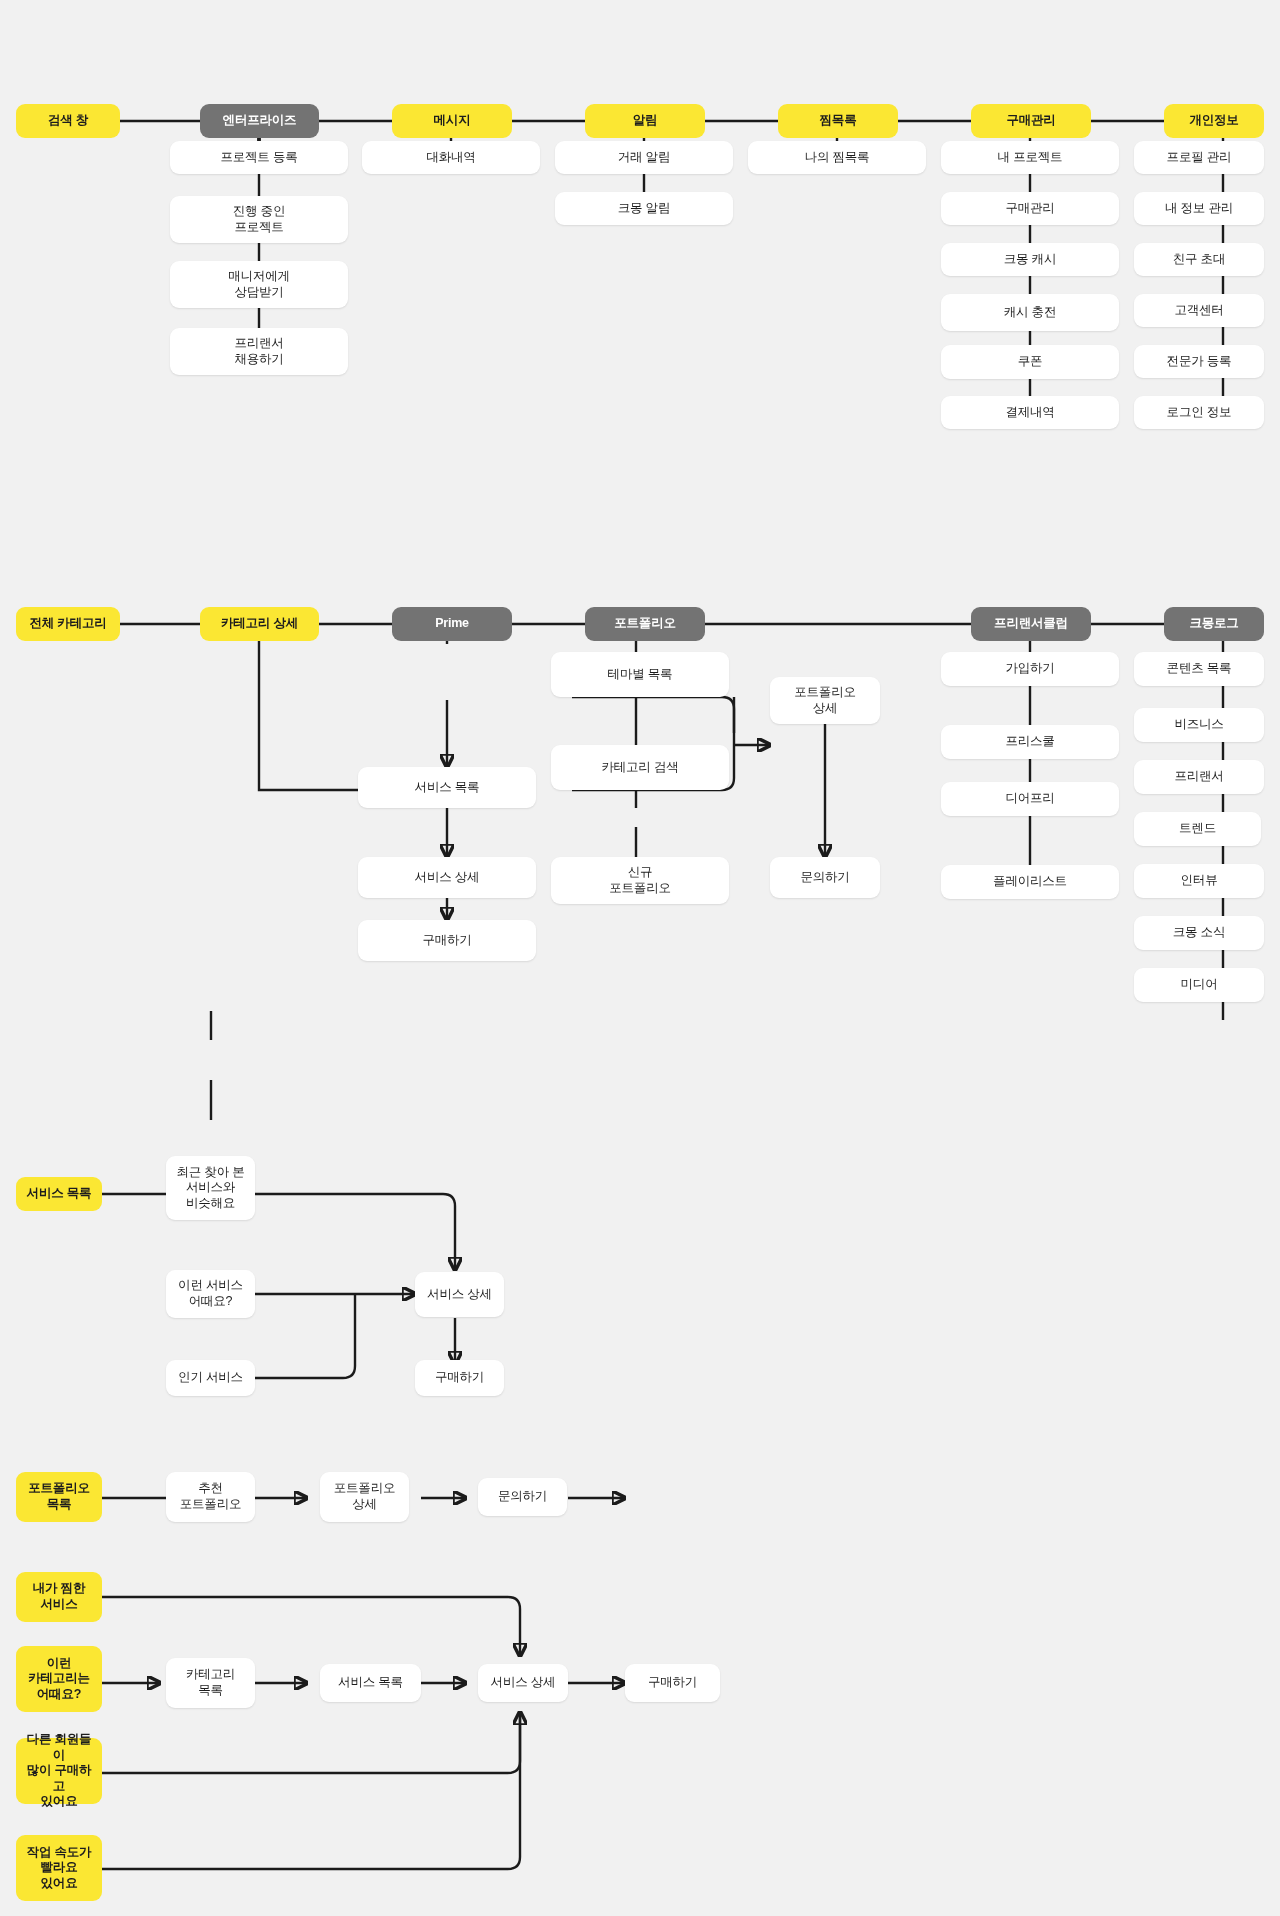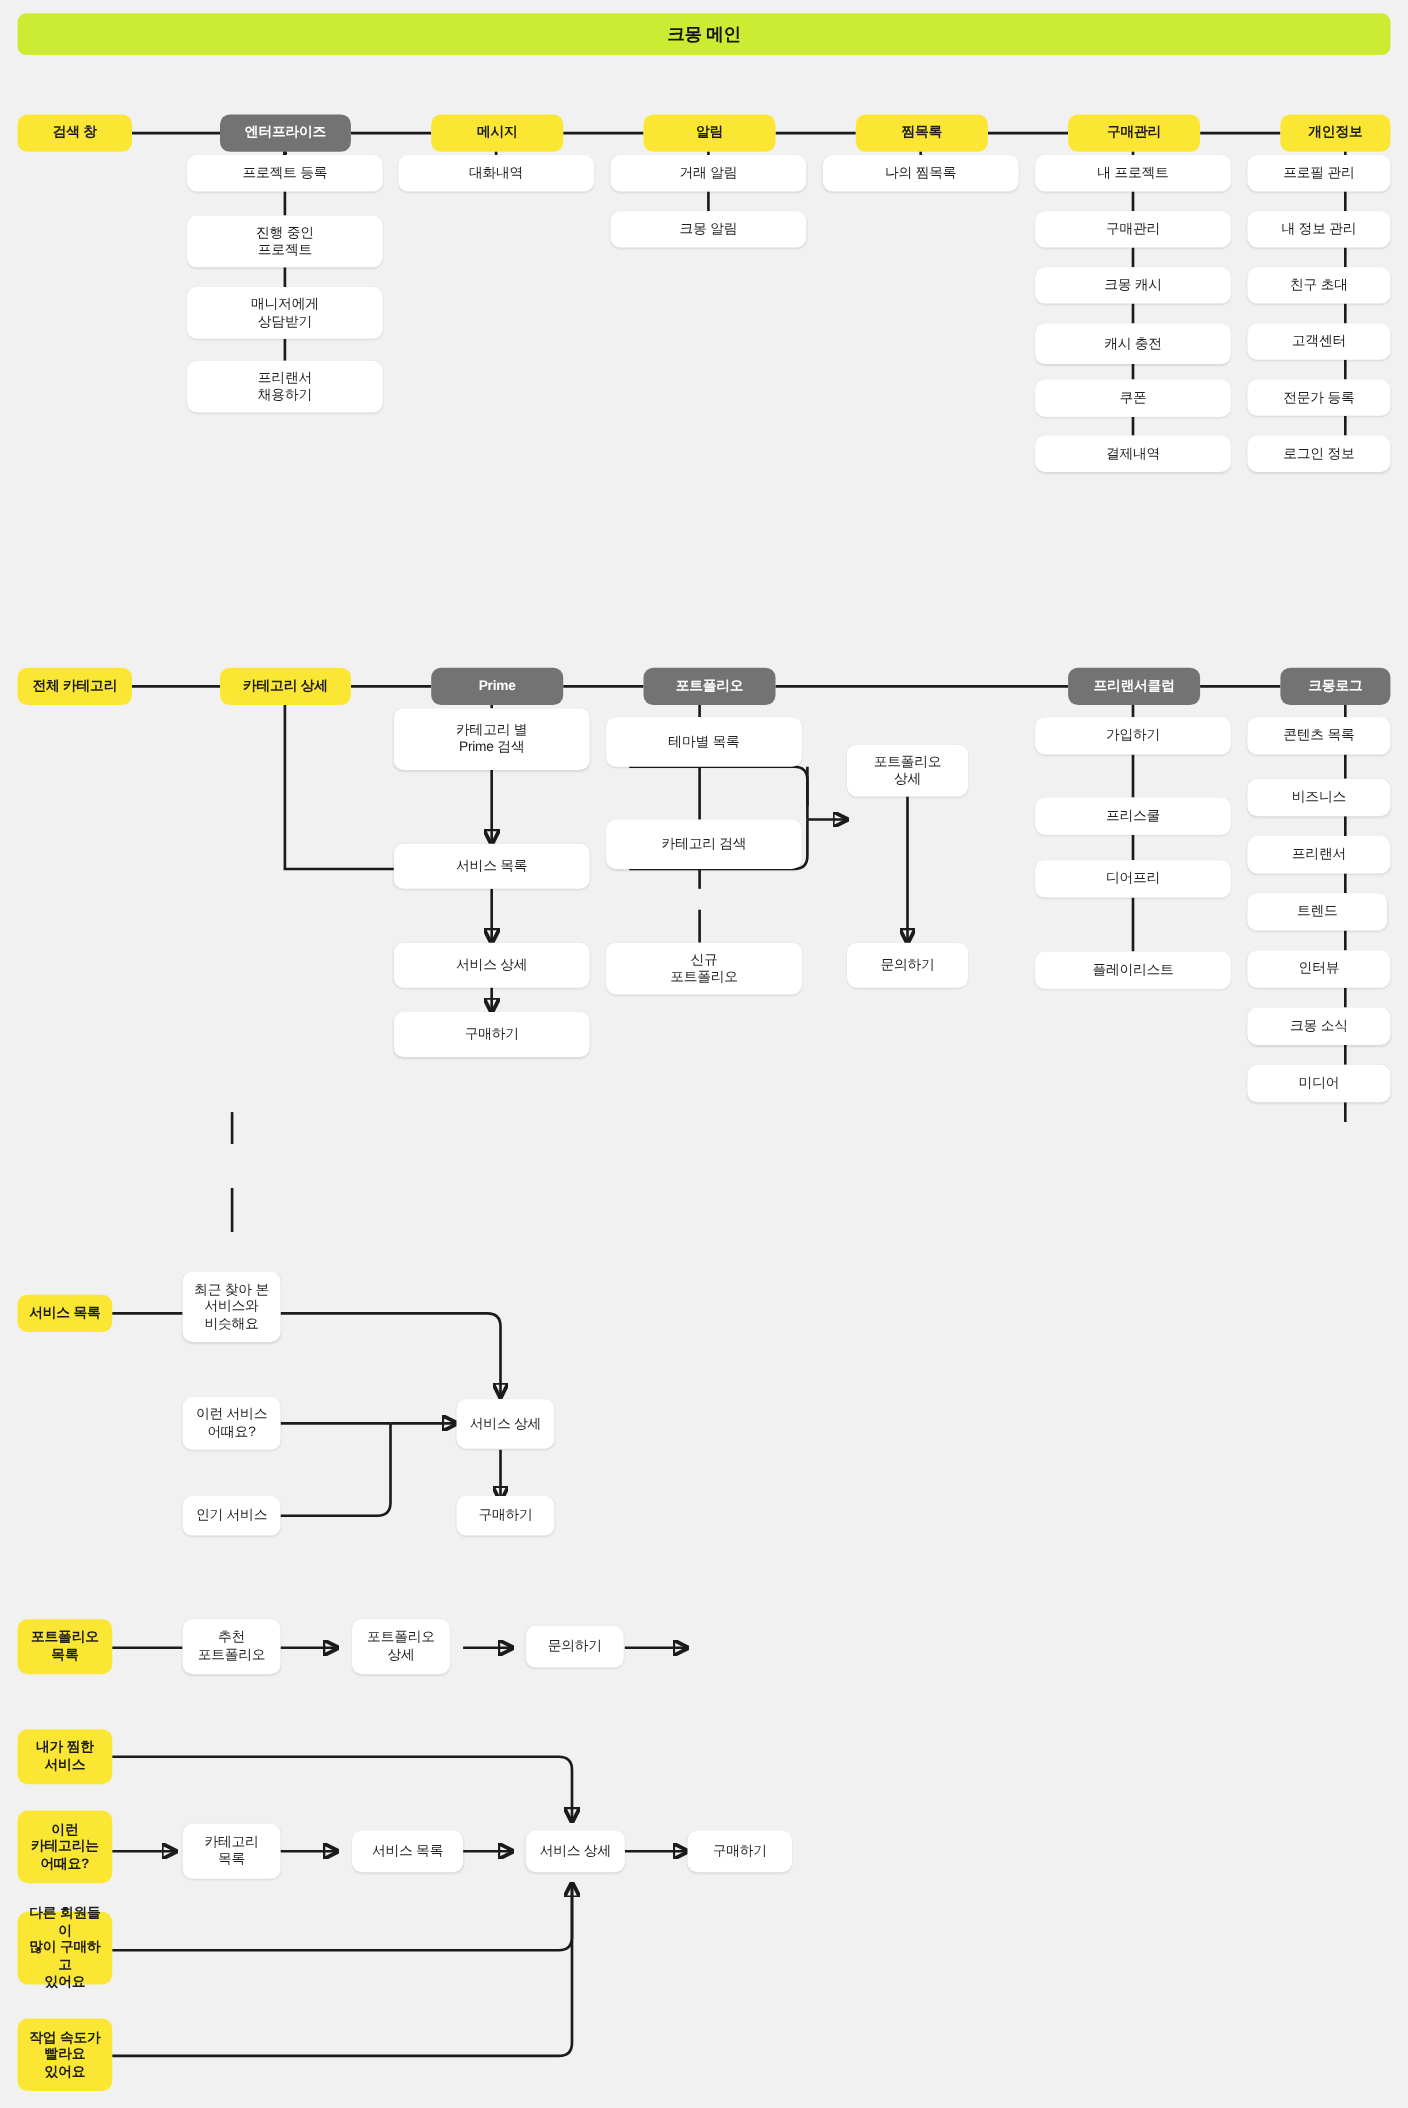--- a/index.html
+++ b/index.html
@@ -188,23 +188,20 @@
     <path d="M 102 1683 L 160 1683" marker-end="url(#arrow)"></path>
     <path d="M 255 1683 L 307 1683" marker-end="url(#arrow)"></path>
     <path d="M 421 1683 L 466 1683" marker-end="url(#arrow)"></path>
     <path d="M 568 1683 L 625 1683" marker-end="url(#arrow)"></path>
 
     <path d="M 102 1773 L 508 1773 Q 520 1773 520 1761 L 520 1712" marker-end="url(#arrow)"></path>
 
     <path d="M 102 1869 L 508 1869 Q 520 1869 520 1857 L 520 1712"></path>
   </svg>
 
-  <div class="banner" style="left:16px; top:12px; width:1248px; height:38px;">
-    <span>크몽 메인</span>
-  </div>
 
   <div class="node yellow" style="left:16px; top:104px; width:104px; height:34px;">검색 창</div>
 
   <div class="node purple" style="left:200px; top:104px; width:119px; height:34px;">엔터프라이즈</div>
   <div class="node white" style="left:170px; top:141px; width:178px; height:33px;">프로젝트 등록</div>
   <div class="node white" style="left:170px; top:196px; width:178px; height:47px;">진행 중인
 프로젝트</div>
   <div class="node white" style="left:170px; top:261px; width:178px; height:47px;">매니저에게
 상담받기</div>
   <div class="node white" style="left:170px; top:328px; width:178px; height:47px;">프리랜서
@@ -233,22 +230,20 @@
   <div class="node white" style="left:1134px; top:192px; width:130px; height:33px;">내 정보 관리</div>
   <div class="node white" style="left:1134px; top:243px; width:130px; height:33px;">친구 초대</div>
   <div class="node white" style="left:1134px; top:294px; width:130px; height:33px;">고객센터</div>
   <div class="node white" style="left:1134px; top:345px; width:130px; height:33px;">전문가 등록</div>
   <div class="node white" style="left:1134px; top:396px; width:130px; height:33px;">로그인 정보</div>
 
   <div class="node yellow" style="left:16px; top:607px; width:104px; height:34px;">전체 카테고리</div>
   <div class="node yellow" style="left:200px; top:607px; width:119px; height:34px;">카테고리 상세</div>
 
   <div class="node purple" style="left:392px; top:607px; width:120px; height:34px;">Prime</div>
-  <div class="node white" style="left:358px; top:644px; width:178px; height:56px;">카테고리 별
-Prime 검색</div>
   <div class="node white" style="left:358px; top:767px; width:178px; height:41px;">서비스 목록</div>
   <div class="node white" style="left:358px; top:857px; width:178px; height:41px;">서비스 상세</div>
   <div class="node white" style="left:358px; top:920px; width:178px; height:41px;">구매하기</div>
 
   <div class="node purple" style="left:585px; top:607px; width:120px; height:34px;">포트폴리오</div>
   <div class="node white" style="left:551px; top:652px; width:178px; height:45px;">테마별 목록</div>
   <div class="node white" style="left:551px; top:745px; width:178px; height:45px;">카테고리 검색</div>
   <div class="node white" style="left:551px; top:857px; width:178px; height:47px;">신규
 포트폴리오</div>
   <div class="node white" style="left:770px; top:677px; width:110px; height:47px;">포트폴리오

